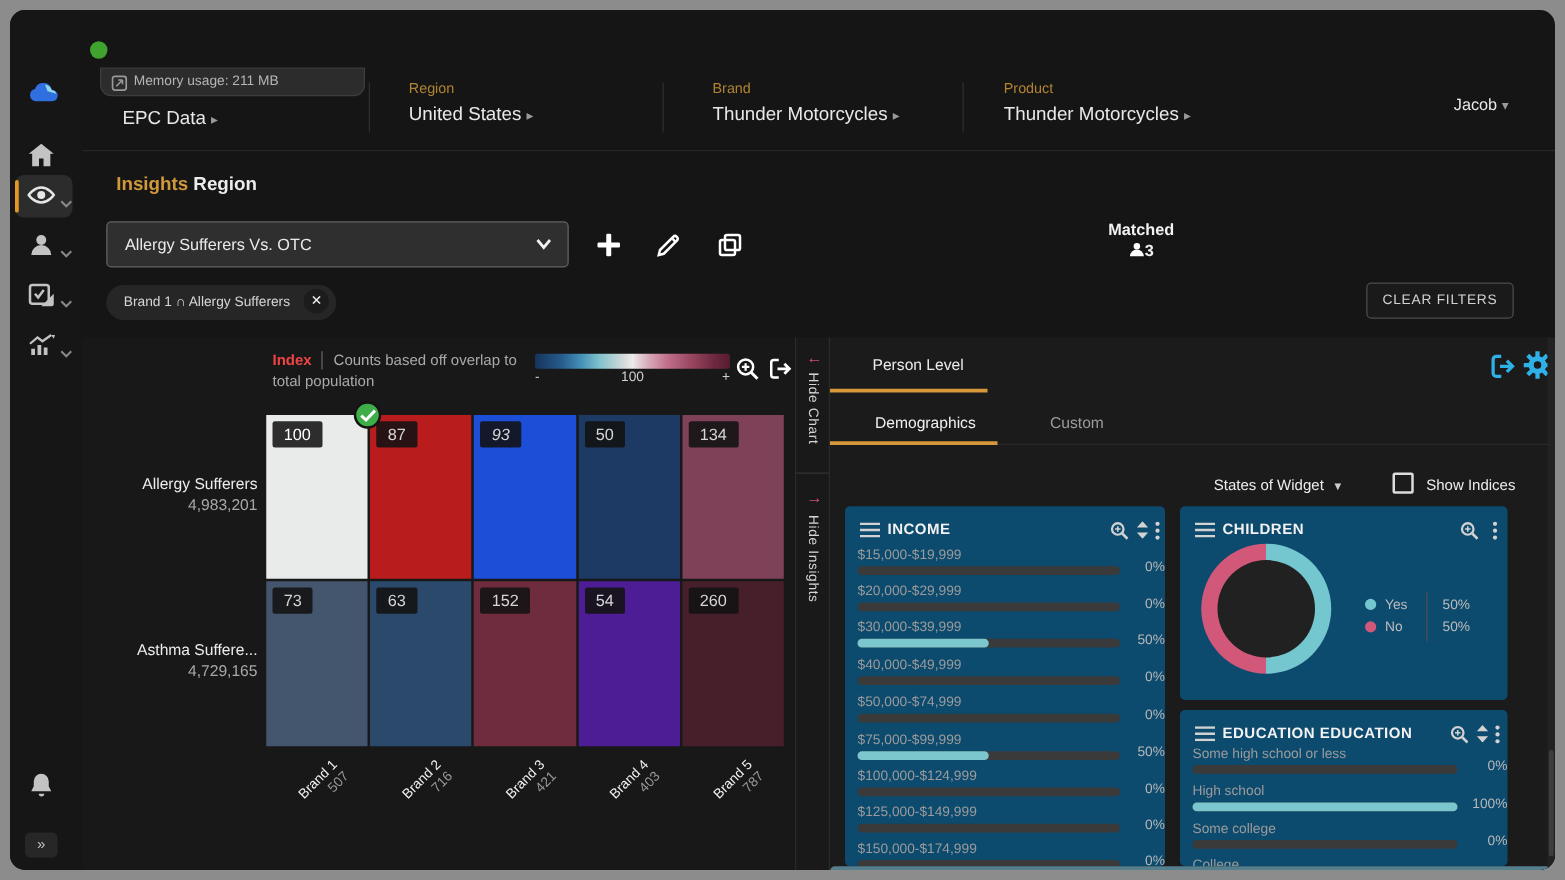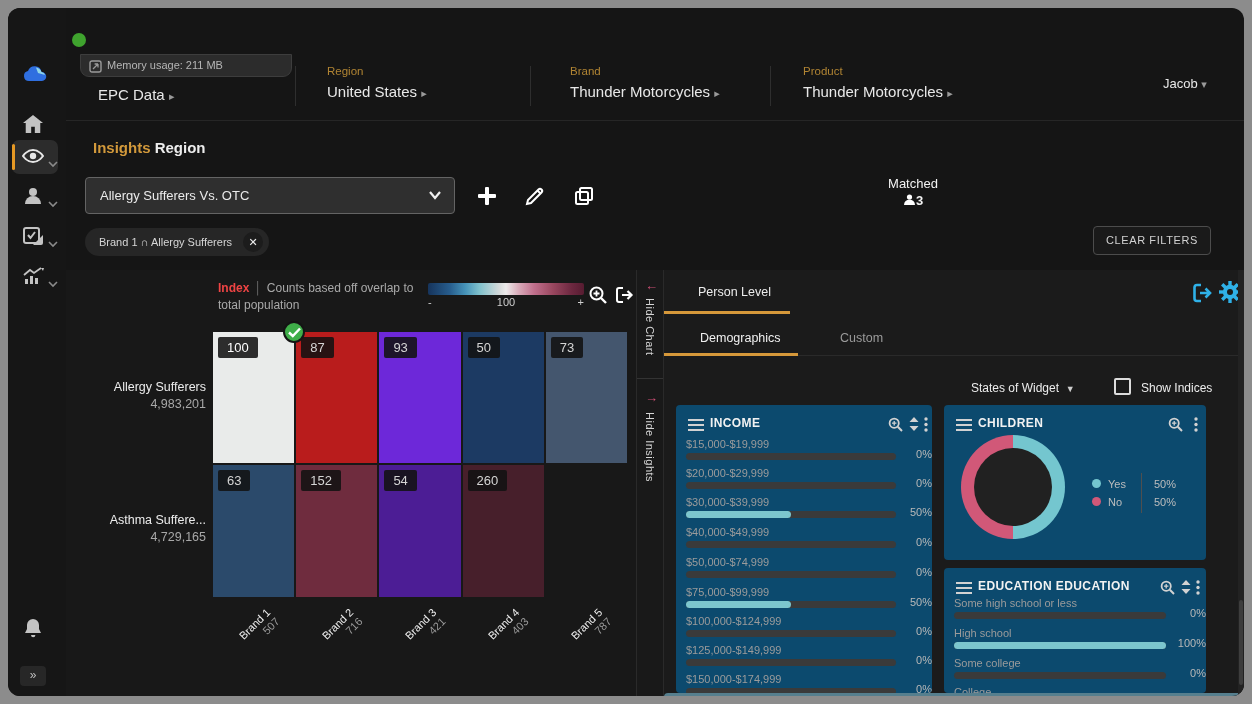--- a/index.html
+++ b/index.html
@@ -30,21 +30,21 @@
 
   .page-title { position:absolute; left:85px; top:131px; font-size:15px; font-weight:bold; }
   .accent { color:#d2993b; }
   .white { color:#ececec; }
 
   
   .select-box { position:absolute; left:77px; top:169px; width:370px; height:37px; background:#2f2f2f; border:1px solid #646464; border-radius:4px; color:#eaeaea; font-size:13px; line-height:35px; padding-left:14px; }
   .select-box svg { position:absolute; right:12px; top:11px; }
   .tool-ic { position:absolute; color:#f2f2f2; }
   .matched { position:absolute; left:840px; top:168px; width:130px; text-align:center; color:#f2f2f2; }
-  .matched .lbl { font-size:13px; font-weight:normal; }
+  .matched .lbl { font-size:13px; font-weight:bold; }
   .matched .cnt { font-size:13px; font-weight:bold; margin-top:2px; }
   .chip { position:absolute; left:77px; top:220px; height:28px; background:#262626; border-radius:14px; color:#d6d6d6; font-size:11px; line-height:28px; padding:0 6px 0 14px; }
   .chip .x { display:inline-block; width:20px; height:20px; margin-left:8px; background:#1c1c1c; border-radius:50%; color:#f0f0f0; text-align:center; line-height:20px; font-size:11px; vertical-align:middle; margin-top:-2px; }
   .clear-btn { position:absolute; left:1085px; top:218px; width:118px; height:29px; border:1px solid #4c4c4c; border-radius:4px; background:#1a1a1a; color:#d2d2d2; font-size:11px; letter-spacing:.6px; text-align:center; line-height:27px; }
 
   
   .chart-panel { position:absolute; left:58px; top:262px; width:570px; height:426px; background:#181818; }
   .hm-head { position:absolute; left:152px; top:10px; width:218px; font-size:12px; color:#a9a9a9; line-height:17px; }
   .hm-head b { color:#ef4444; }
   .hm-head .sep { color:#6f6f6f; padding:0 5px; }
@@ -279,25 +279,28 @@
       <div class="ct">4,729,165</div>
     </div>
 
     <div class="hm-grid">
       <div class="hm-cell" style="background: rgb(233, 235, 234);">
             <span class="hm-val bright">100</span>
           </div>
       <div class="hm-cell" style="background: #b91c1c;">
             <span class="hm-val">87</span>
           </div>
-      <div class="hm-cell" style="background: #6d28d9;">
+      <div class="hm-cell" style="background: #1d4ed8; font-style: italic;">
             <span class="hm-val">93</span>
           </div>
       <div class="hm-cell" style="background: rgb(28, 58, 99);">
             <span class="hm-val">50</span>
+          </div>
+      <div class="hm-cell" style="background: rgb(127, 65, 87);">
+            <span class="hm-val">134</span>
           </div>
       <div class="hm-cell" style="background: rgb(68, 86, 110);">
             <span class="hm-val">73</span>
           </div>
       <div class="hm-cell" style="background: rgb(43, 74, 107);">
             <span class="hm-val">63</span>
           </div>
       <div class="hm-cell" style="background: rgb(111, 44, 62);">
             <span class="hm-val">152</span>
           </div>

